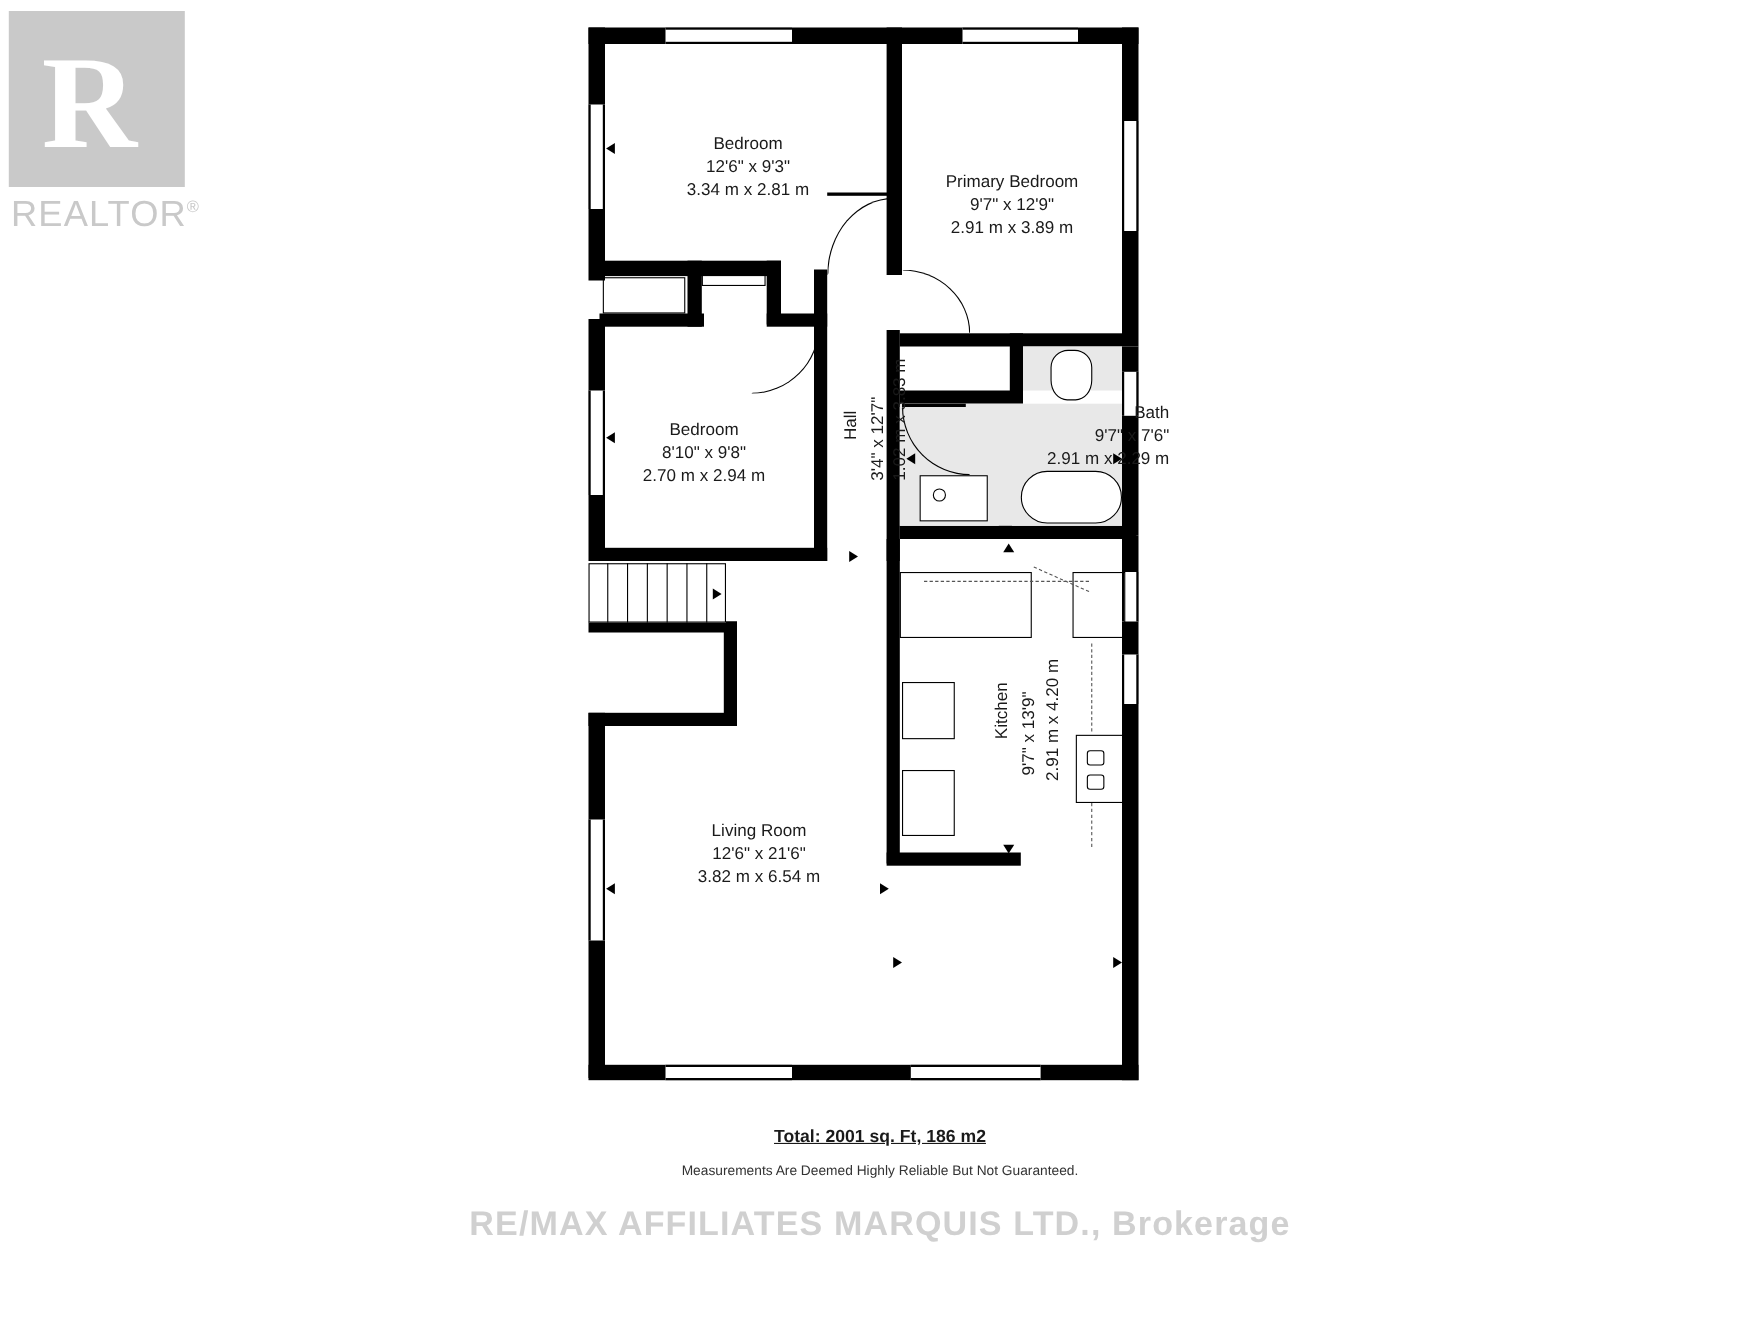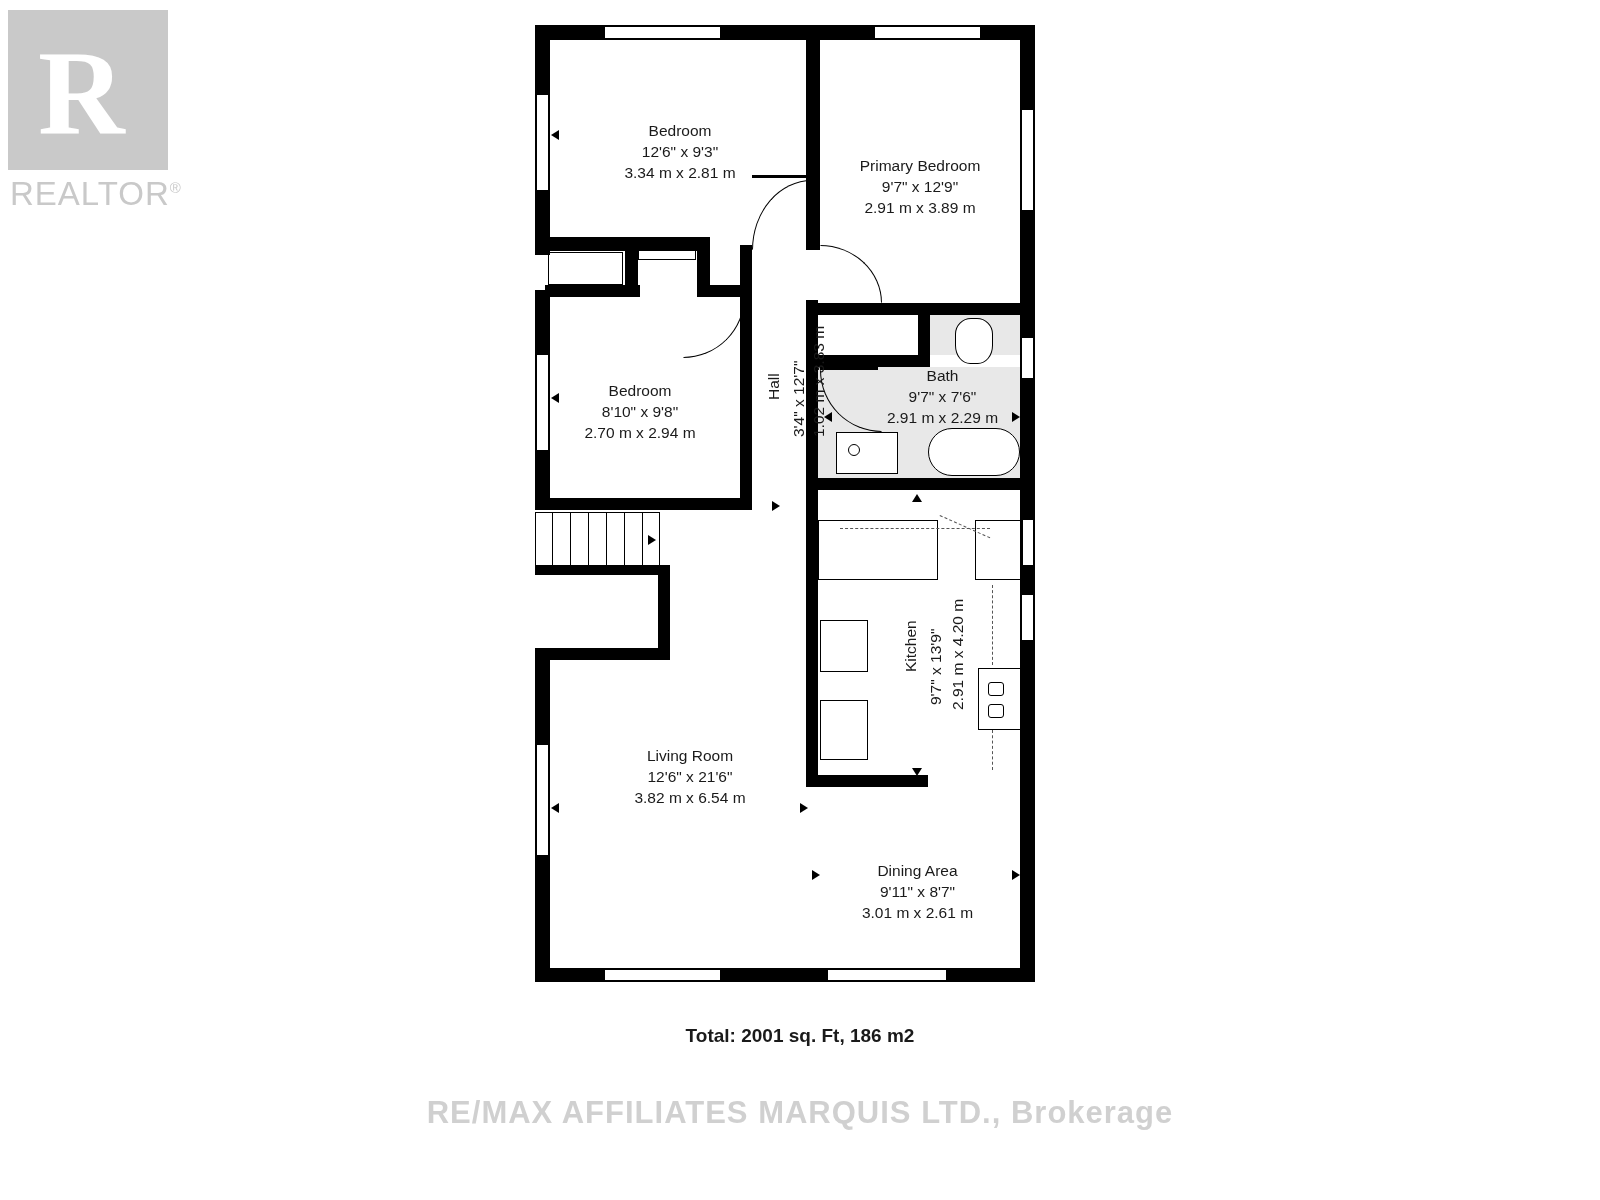--- a/index.html
+++ b/index.html
@@ -147,23 +147,24 @@
 
   
   #footer {
     position: absolute;
     left: 0;
     top: 1025px;
     width: 1600px;
     text-align: center;
   }
   #footer .total {
-    font-size: 19px;
+    font-size: 16px;
     font-weight: bold;
     margin-bottom: 6px;
+    text-decoration: underline;
   }
   #footer .line {
     font-size: 17px;
     line-height: 25px;
   }
   #footer .note {
     font-size: 12.5px;
     color: #333;
     margin-top: 14px;
   }
@@ -313,45 +314,41 @@
     <span class="dim">9'7" x 12'9"</span>
     <span class="dim">2.91 m x 3.89 m</span>
   </div>
 
   <div class="label" style="left:540px; top:380px; width:200px;">
     <span class="name">Bedroom</span>
     <span class="dim">8'10" x 9'8"</span>
     <span class="dim">2.70 m x 2.94 m</span>
   </div>
 
-  <div class="label" style="left:840px; top:365px; width:205px;">
+  <div class="label" style="left:858px; top:365px; width:205px;text-align:right;">
     <span class="name">Bath</span>
     <span class="dim">9'7" x 7'6"</span>
     <span class="dim">2.91 m x 2.29 m</span>
   </div>
 
   <div class="vlabel" style="left:763px; top:400px; transform:rotate(-90deg);">Hall</div>
   <div class="vlabel" style="left:788px; top:437px; transform:rotate(-90deg);">3'4" x 12'7"</div>
   <div class="vlabel" style="left:808px; top:437px; transform:rotate(-90deg);">1.02 m x 3.83 m</div>
 
   <div class="vlabel" style="left:900px; top:672px; transform:rotate(-90deg);">Kitchen</div>
   <div class="vlabel" style="left:925px; top:705px; transform:rotate(-90deg);">9'7" x 13'9"</div>
   <div class="vlabel" style="left:947px; top:710px; transform:rotate(-90deg);">2.91 m x 4.20 m</div>
 
   <div class="label" style="left:590px; top:745px; width:200px;">
     <span class="name">Living Room</span>
     <span class="dim">12'6" x 21'6"</span>
     <span class="dim">3.82 m x 6.54 m</span>
   </div>
 
-  <div class="label" style="left:815px; top:860px; width:205px;">
-    <span class="name">Dining Area</span>
-    <span class="dim">9'11" x 8'7"</span>
-    <span class="dim">3.01 m x 2.61 m</span>
-  </div>
 
 </div>
 
 <div id="footer">
   <div class="total">Total: 2001 sq. Ft, 186 m2</div>
+  <div class="note">Measurements Are Deemed Highly Reliable But Not Guaranteed.</div>
 </div>
 
 <div id="watermark">RE/MAX AFFILIATES MARQUIS LTD., Brokerage</div>
 
 </body></html>

